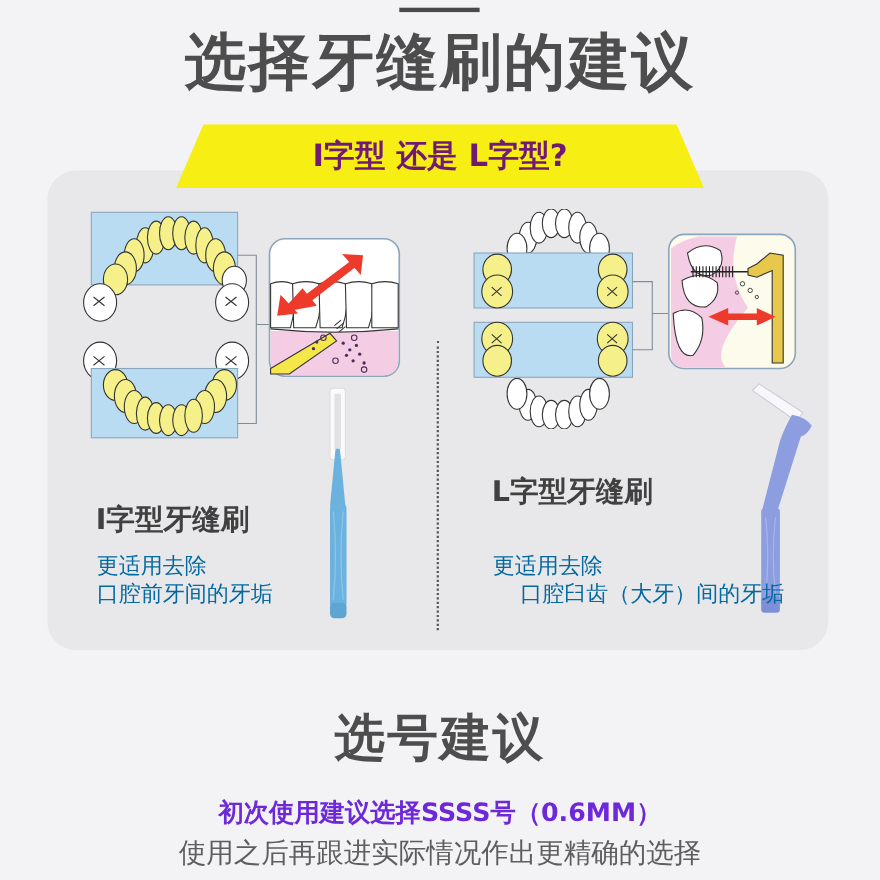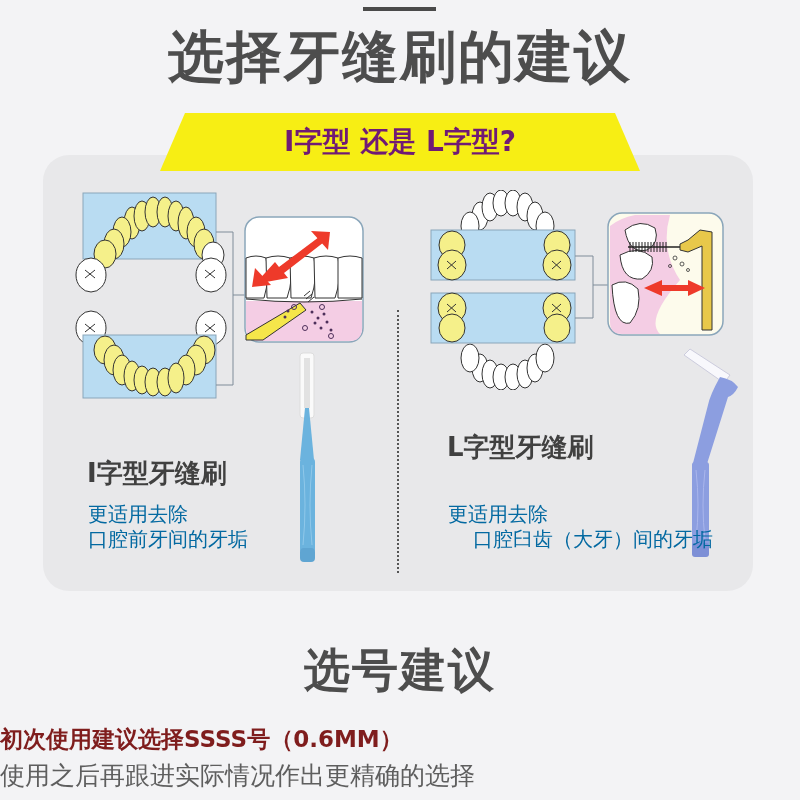--- a/index.html
+++ b/index.html
@@ -42,25 +42,25 @@
   }
   .type-desc {
     position: absolute; font-size: 20px; color: #0369a1; line-height: 25px;
   }
   .size-title {
     position: absolute; left: 0; top: 640px; width: 800px; text-align: center;
     font-size: 46px; font-weight: bold; color: #4d4d4d; letter-spacing: 2px;
     line-height: 60px;
   }
   .size-line1 {
-    position: absolute; left: 0; top: 722px; width: 800px; text-align: left;
-    font-size: 23px; font-weight: bold; color: #7f1d1d; line-height: 34px;
+    position: absolute; left: 0; top: 722px; width: 800px; text-align: center;
+    font-size: 23px; font-weight: bold; color: #6d28d9; line-height: 34px;
   }
   .size-line2 {
-    position: absolute; left: 0; top: 758px; width: 800px; 
+    position: absolute; left: 0; top: 758px; width: 800px; text-align: center;
     font-size: 25px; color: #5e5e5e; line-height: 36px;
   }
 </style>
 </head>
 <body>
 
 <div class="top-rule"></div>
 <div class="main-title">选择牙缝刷的建议</div>
 
 <div class="card"></div>

